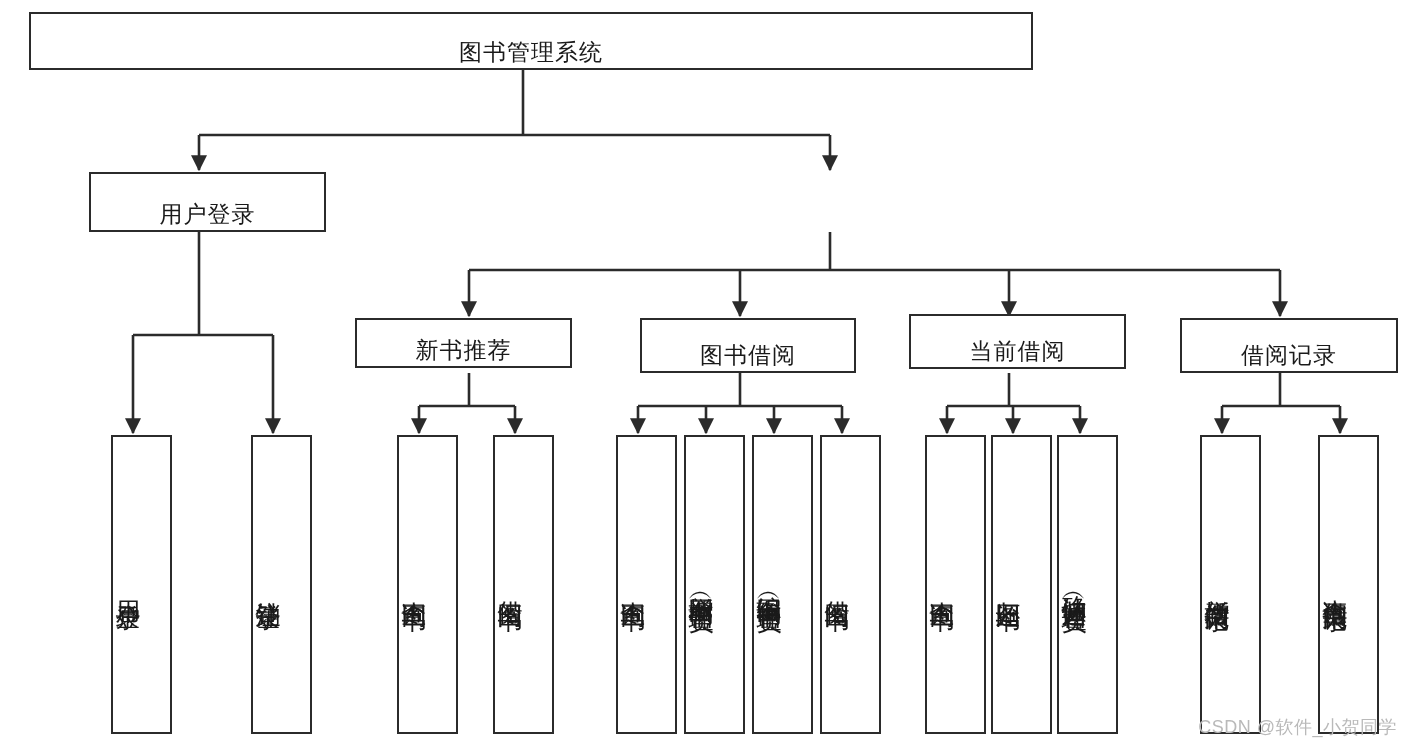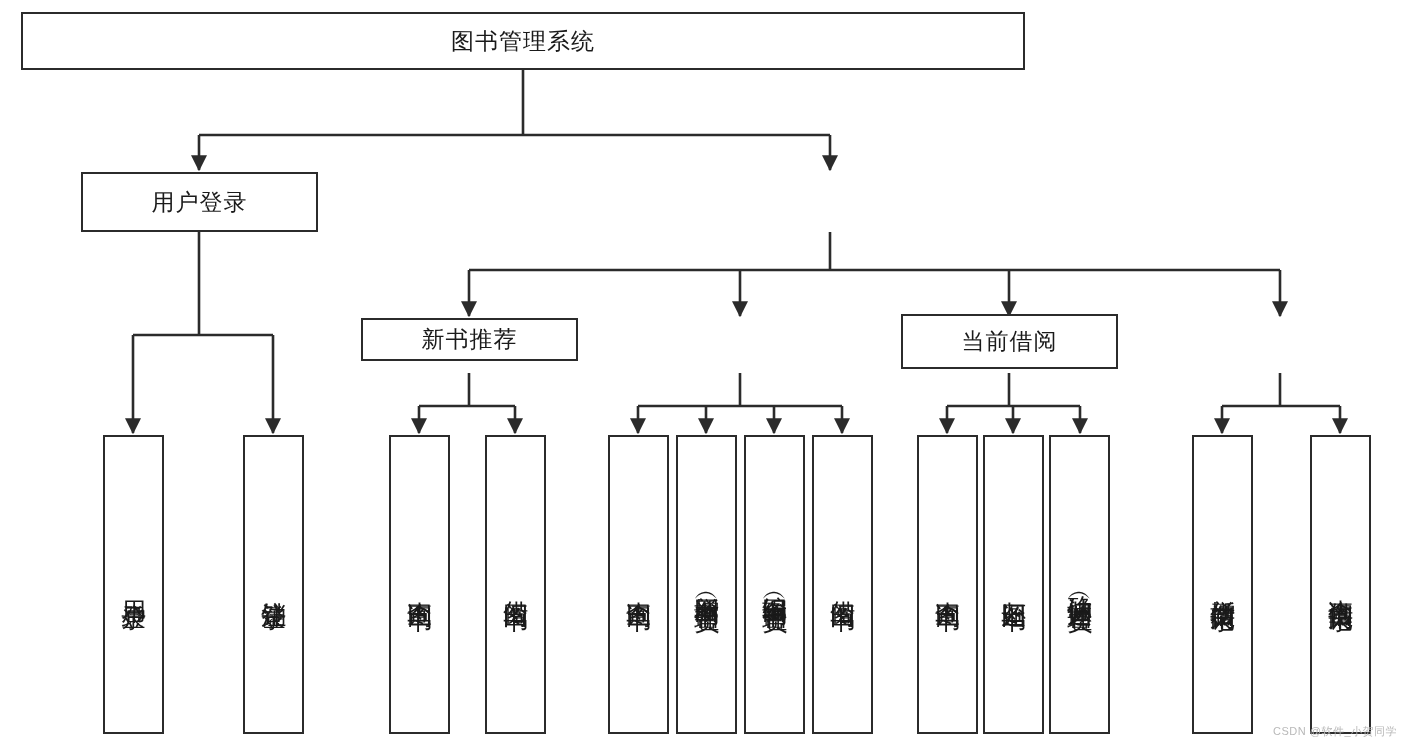--- a/index.html
+++ b/index.html
@@ -24,23 +24,24 @@
     width: 1405px;
     height: 747px;
     pointer-events: none;
   }
   .node {
     position: absolute;
     box-sizing: border-box;
     background: #ffffff;
     border: 2.5px solid #2b2b2b;
     display: flex;
-    align-items: center;
+    align-items: flex-end;
     justify-content: center;
     color: #1a1a1a;
+    margin-left: 8px;
   }
   .node.h {
     font-size: 23px;
     letter-spacing: 1px;
   }
   .node.v {
     writing-mode: vertical-rl;
     text-orientation: upright;
     font-size: 25px;
     line-height: 1.18;
@@ -52,21 +53,21 @@
     writing-mode: vertical-rl;
     text-orientation: upright;
     display: block;
     max-height: 285px;
     white-space: normal;
   }
   #watermark {
     position: absolute;
     right: 8px;
     bottom: 8px;
-    font-size: 11px;
+    font-size: 18px;
     color: #b9b9b9;
     letter-spacing: 0.5px;
     white-space: nowrap;
     user-select: none;
   }
 </style>
 </head>
 <body>
 
 <div id="stage">
@@ -122,25 +123,31 @@
   </svg>
 
   <div class="node h" style="left:21px; top:12px; width:1004px; height:58px;">
     <span>图书管理系统</span>
   </div>
 
   <div class="node h" style="left:81px; top:172px; width:237px; height:60px;">
     <span>用户登录</span>
   </div>
 
-  <div class="node h" style="left:361px; top:318px; width:217px; height:43px;">
+  <div class="node h" style="left:347px; top:318px; width:217px; height:50px;">
     <span>新书推荐</span>
+  </div>
+  <div class="node h" style="left:632px; top:318px; width:216px; height:55px;">
+    <span>图书借阅</span>
   </div>
   <div class="node h" style="left:901px; top:314px; width:217px; height:55px;">
     <span>当前借阅</span>
+  </div>
+  <div class="node h" style="left:1172px; top:318px; width:218px; height:55px;">
+    <span>借阅记录</span>
   </div>
 
   <div class="node v" style="left:103px; top:435px; width:61px; height:299px;">
     <span class="vtext">用户登录</span>
   </div>
   <div class="node v" style="left:243px; top:435px; width:61px; height:299px;">
     <span class="vtext">注销登录</span>
   </div>
 
   <div class="node v" style="left:389px; top:435px; width:61px; height:299px;">

